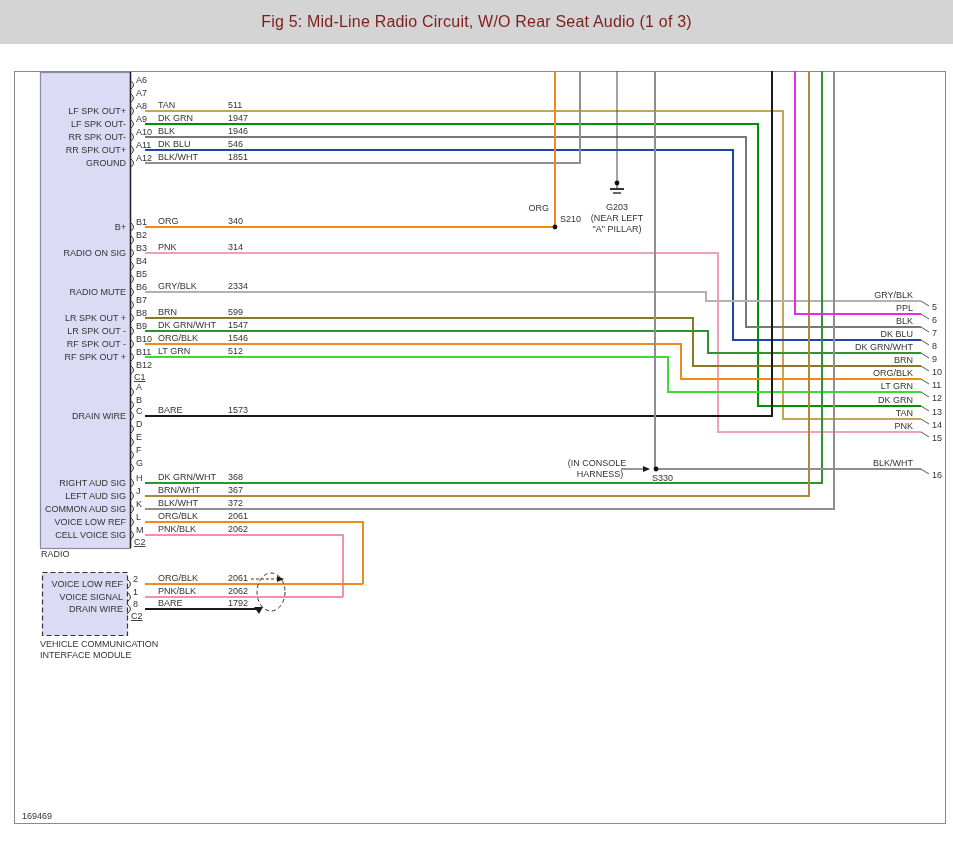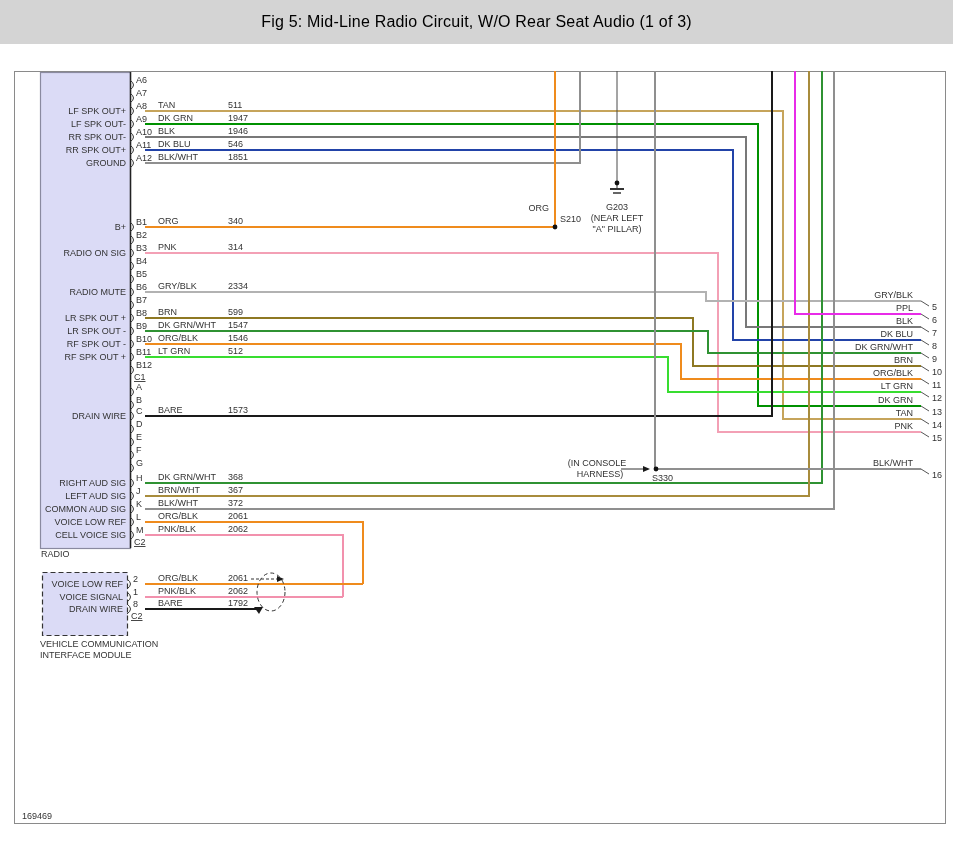--- a/index.html
+++ b/index.html
@@ -1,20 +1,20 @@
 <!DOCTYPE html>
 <html><head>
 <meta charset="utf-8">
 <style>
   html,body{margin:0;padding:0;background:#ffffff;}
   .page{position:relative;width:953px;height:845px;background:#ffffff;overflow:hidden;
         font-family:"Liberation Sans",sans-serif;}
   .title-bar{position:absolute;top:0;left:0;width:953px;height:44px;background:#d4d4d4;
         display:flex;align-items:center;justify-content:center;}
-  .title-bar span{font-size:16px;color:#000000;letter-spacing:.2px;}
+  .title-bar span{font-size:16px;color:#7f1d1d;letter-spacing:.2px;}
   svg{position:absolute;top:0;left:0;}
   svg text{font-family:"Liberation Sans",sans-serif;fill:#333;font-size:9px;}
 </style>
 </head>
 <body>
 
 <div class="page">
   <div class="title-bar">
     <span>Fig 5: Mid-Line Radio Circuit, W/O Rear Seat Audio (1 of 3)</span>
   </div>

